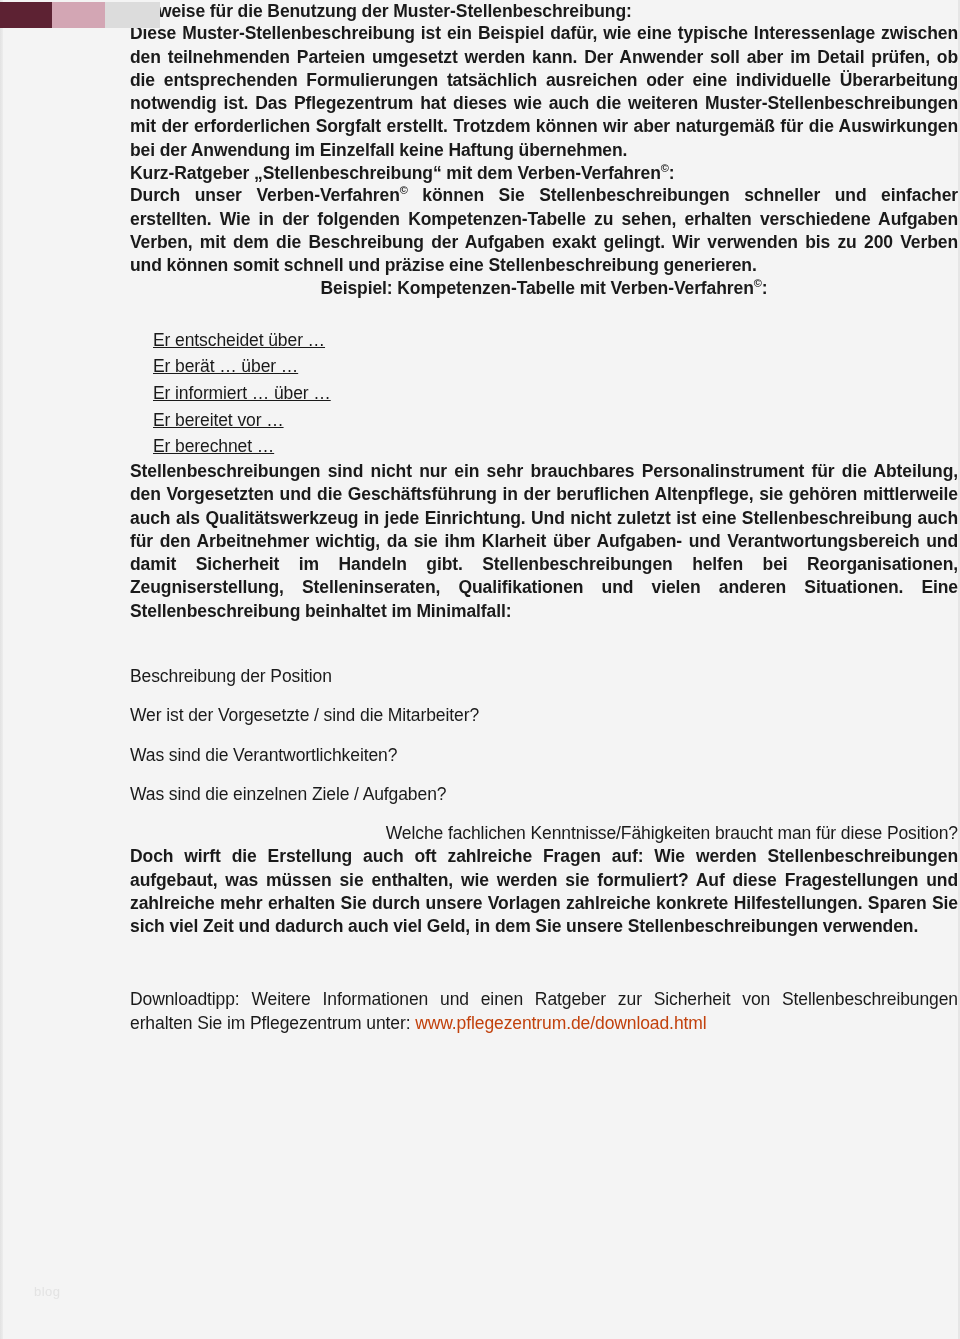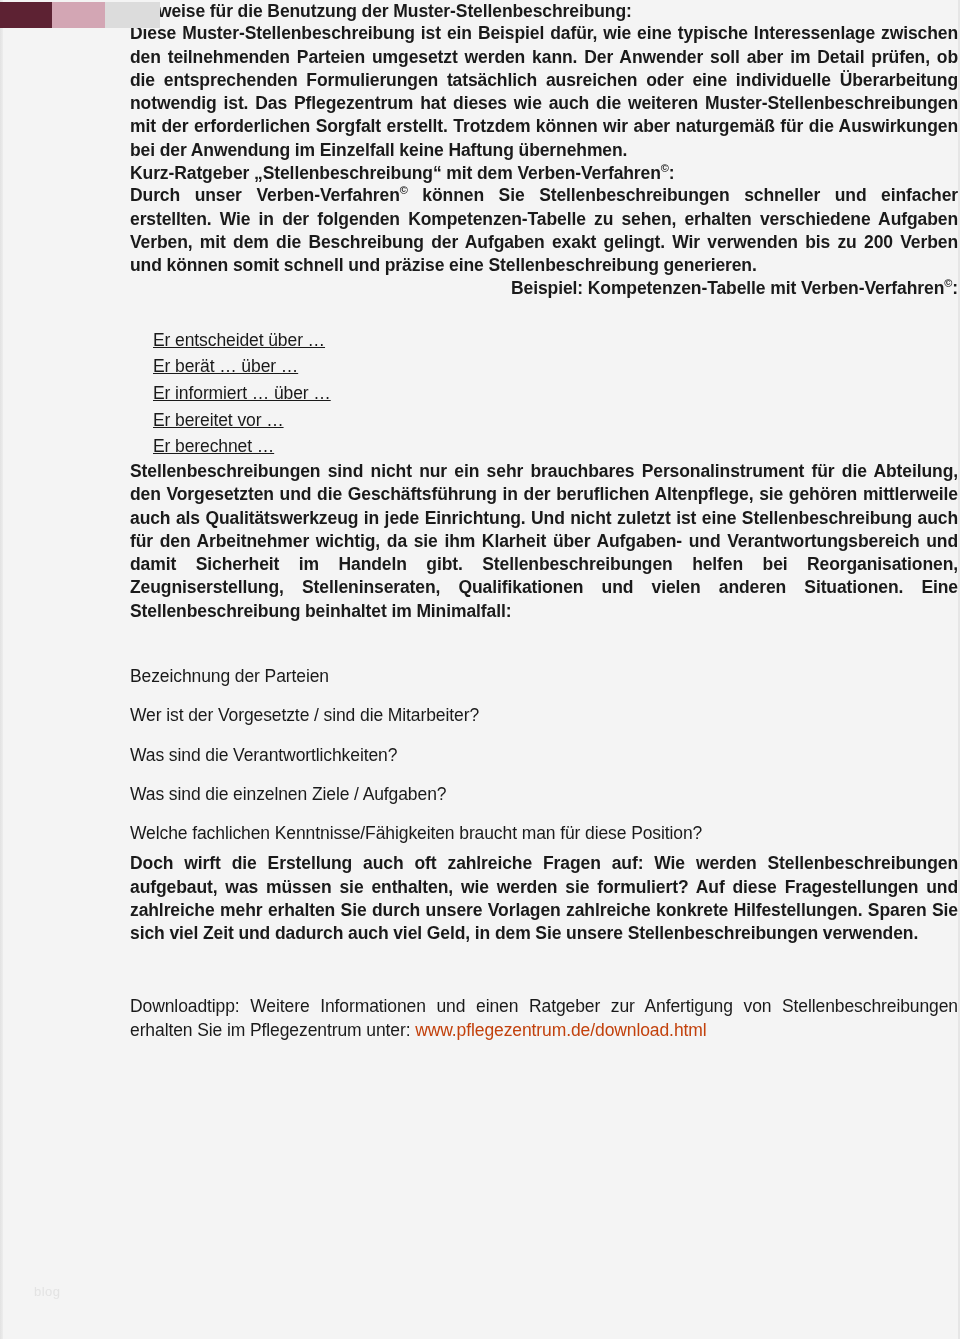--- a/index.html
+++ b/index.html
@@ -81,21 +81,21 @@
 
   p.body-text {
     font-size: 17.5px;
     line-height: 1.33;
     margin: 0;
     text-align: justify;
     text-justify: inter-word;
     letter-spacing: -0.1px;
     font-weight: bold;
   }
-  p.body-text.flush { text-align: right; }
+  p.body-text.flush { text-align: center; }
 
   .sup-c {
     font-size: 11px;
     vertical-align: super;
     line-height: 0;
   }
 
   
   .blk-intro-head { margin-top: 59px; }
   .blk-intro-body { margin-top: 22px; }
@@ -121,21 +121,21 @@
   .blk-stellen  { margin-top: 45px; }
 
   
   .question-list {
     margin-top: 42px;
     font-size: 17.5px;
     line-height: 1.33;
     letter-spacing: -0.1px;
   }
   .question-item { margin-bottom: 16px; }
-  .question-item:last-child { margin-bottom: 7px; }
+  .question-item:last-child { margin-bottom: 0; text-align: right; }
 
   .blk-doch { margin-top: 40px; }
 
   
   .download-tip {
     margin-top: 50px;
     font-size: 17.5px;
     line-height: 1.33;
     text-align: justify;
     text-justify: inter-word;
@@ -178,25 +178,25 @@
         <div class="verb-item">Er berät … über …</div>
         <div class="verb-item">Er informiert … über …</div>
         <div class="verb-item">Er bereitet vor …</div>
         <div class="verb-item">Er berechnet …</div>
       </div>
     </div>
 
     <p class="body-text blk-stellen">Stellenbeschreibungen sind nicht nur ein sehr brauchbares Personalinstrument für die Abteilung, den Vorgesetzten und die Geschäftsführung in der beruflichen Altenpflege, sie gehören mittlerweile auch als Qualitätswerkzeug in jede Einrichtung. Und nicht zuletzt ist eine Stellenbeschreibung auch für den Arbeitnehmer wichtig, da sie ihm Klarheit über Aufgaben- und Verantwortungsbereich und damit Sicherheit im Handeln gibt. Stellenbeschreibungen helfen bei Reorganisationen, Zeugniserstellung, Stelleninseraten, Qualifikationen und vielen anderen Situationen. Eine Stellenbeschreibung beinhaltet im Minimalfall:</p>
 
     <div class="question-list">
-      <div class="question-item">Bezeichnung der Parteien</div>
+      <div class="question-item">Beschreibung der Position</div>
       <div class="question-item">Wer ist der Vorgesetzte / sind die Mitarbeiter?</div>
       <div class="question-item">Was sind die Verantwortlichkeiten?</div>
       <div class="question-item">Was sind die einzelnen Ziele / Aufgaben?</div>
       <div class="question-item">Welche fachlichen Kenntnisse/Fähigkeiten braucht man für diese Position?</div>
     </div>
 
     <p class="body-text blk-doch">Doch wirft die Erstellung auch oft zahlreiche Fragen auf: Wie werden Stellenbeschreibungen aufgebaut, was müssen sie enthalten, wie werden sie formuliert? Auf diese Fragestellungen und zahlreiche mehr erhalten Sie durch unsere Vorlagen zahlreiche konkrete Hilfestellungen. Sparen Sie sich viel Zeit und dadurch auch viel Geld, in dem Sie unsere Stellenbeschreibungen verwenden.</p>
 
-    <p class="download-tip"><span class="label">Downloadtipp</span><span>: Weitere Informationen und einen Ratgeber zur Anfertigung von Stellenbeschreibungen erhalten Sie im Pflegezentrum unter: </span><span class="url" style="color: #c2410c;">www.pflegezentrum.de/download.html</span></p>
+    <p class="download-tip"><span class="label">Downloadtipp</span><span>: Weitere Informationen und einen Ratgeber zur Sicherheit von Stellenbeschreibungen erhalten Sie im Pflegezentrum unter: </span><span class="url" style="color: #c2410c;">www.pflegezentrum.de/download.html</span></p>
 
   </div>
 </div>
 
 </body></html>

